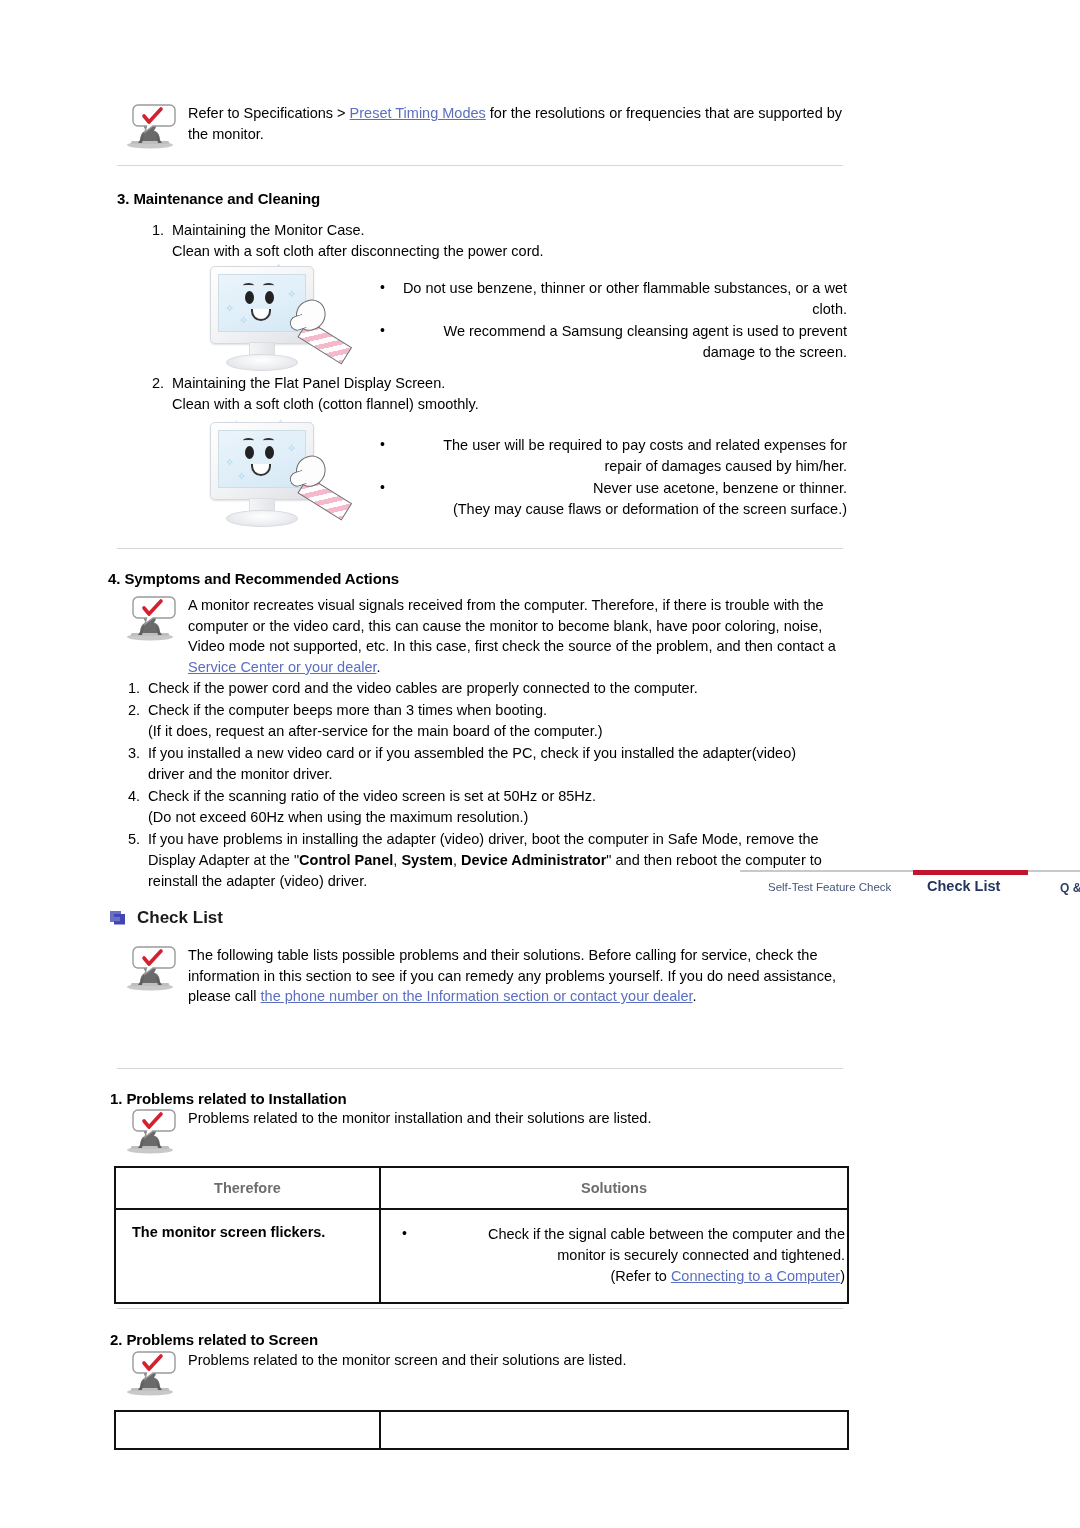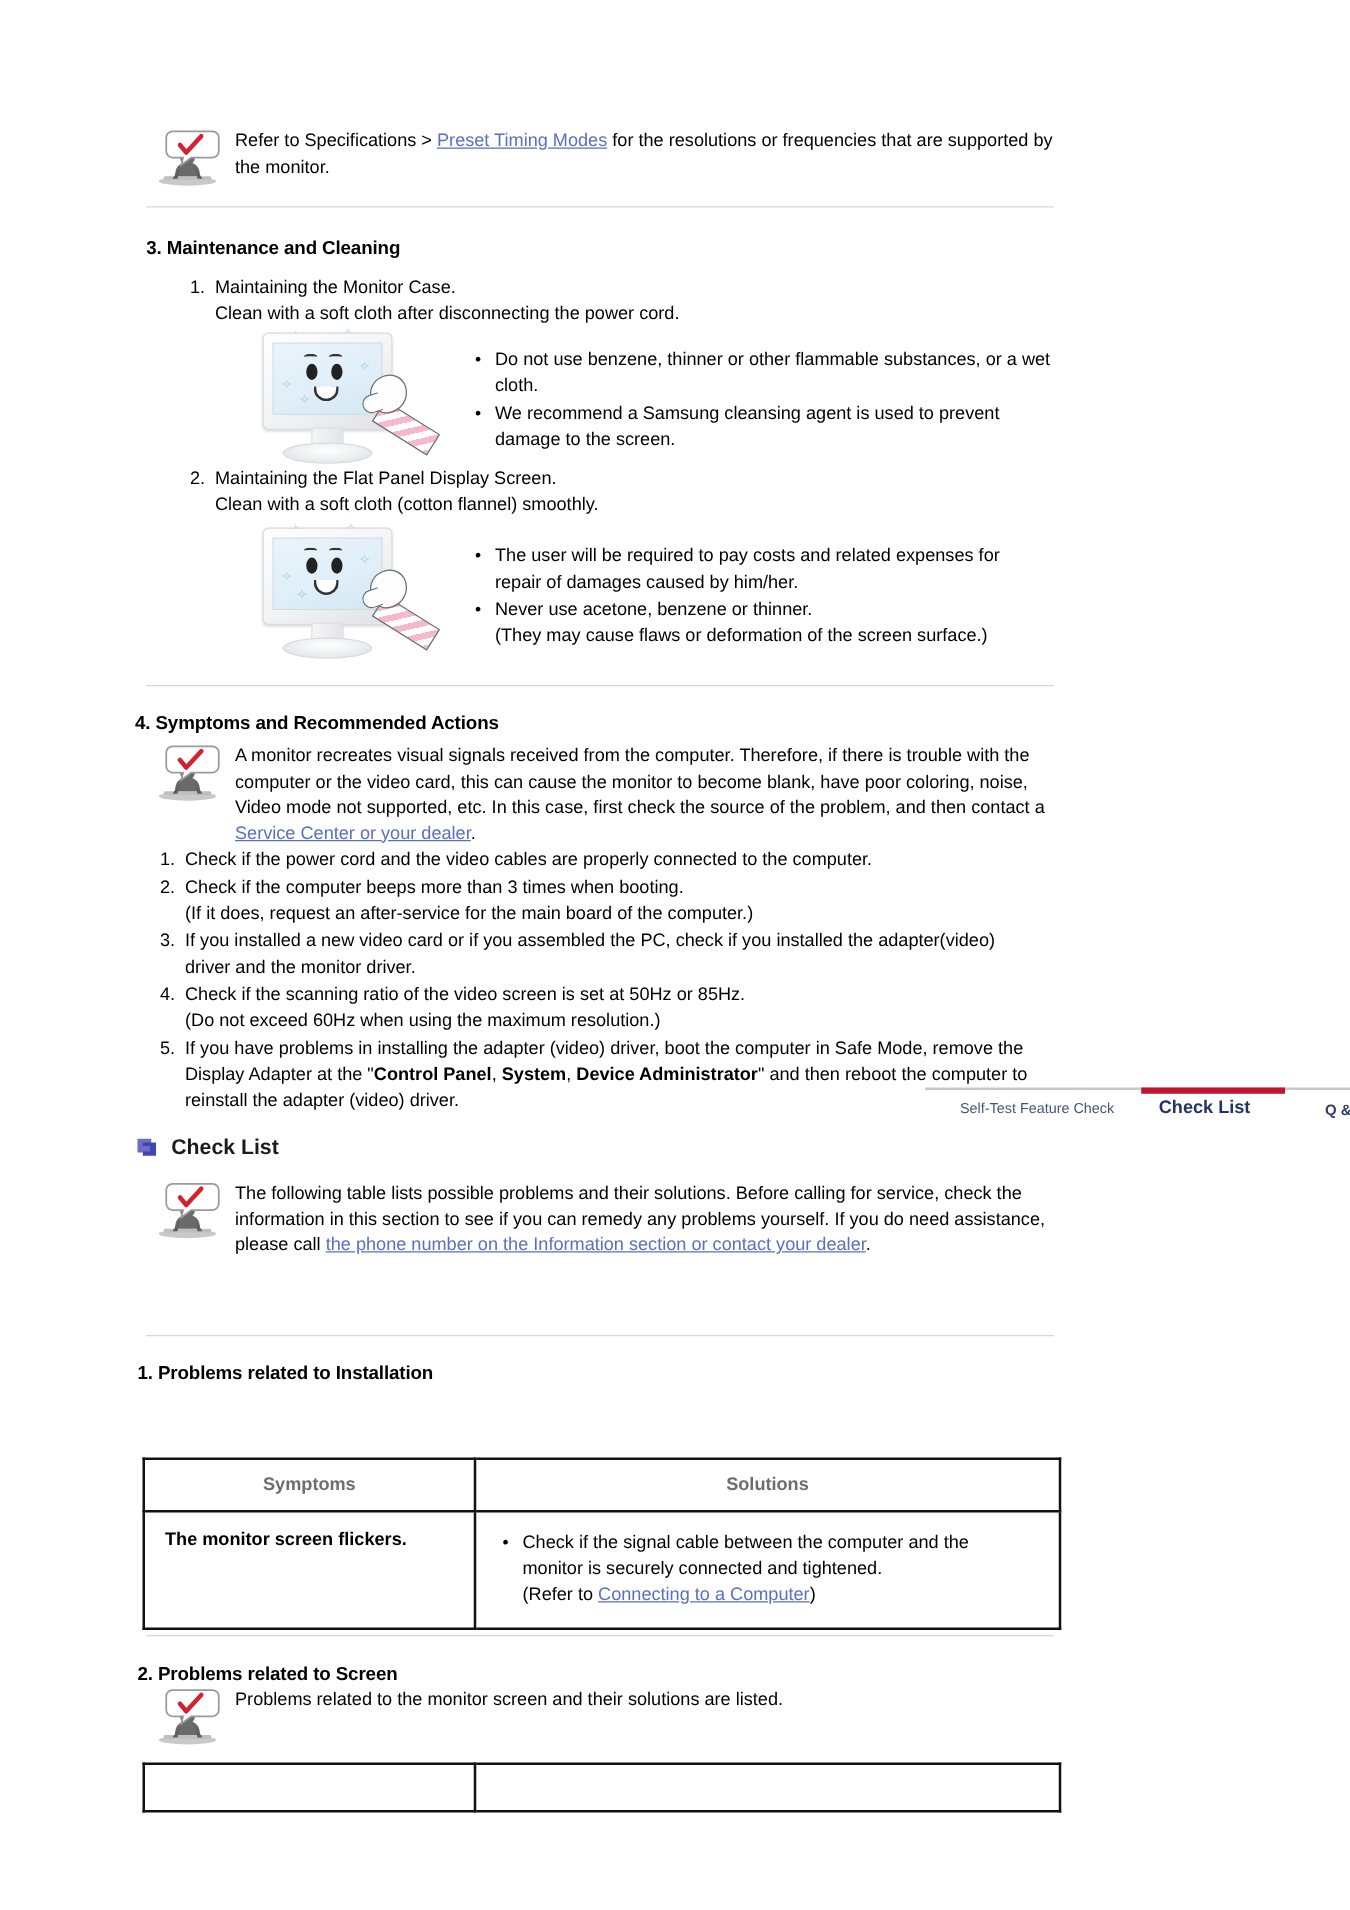--- a/index.html
+++ b/index.html
@@ -72,20 +72,21 @@
     position: absolute;
     left: 0;
     width: 24px;
     text-align: right;
   }
 
   ul.bullets {
     margin: 0;
     padding: 0;
     list-style: none;
+    text-align: right;
   }
   ul.bullets > li {
     position: relative;
     padding-left: 19px;
     line-height: 1.45;
     margin-bottom: 1px;
   }
   ul.bullets > li::before {
     content: "\2022";
     position: absolute;
@@ -476,30 +477,45 @@
     <div class="note-text" style="width:670px;">
       <span>The following table lists possible problems and their solutions. Before calling for service, check the information in this section to see if you can remedy any problems yourself. If you do need assistance, please call </span><a class="link" href="#">the phone number on the Information section or contact your dealer</a><span>.</span>
     </div>
   </div>
 
 
   <hr class="sep abs" style="left:117px; top:1068px; width:726px;">
 
   <h3 class="section-title abs" style="left:110px; top:1090px;">1. Problems related to Installation</h3>
 
+  <div class="abs note-row" style="left:122px; top:1105px; width:730px;">
+    <div class="note-icon">
+      <svg width="56" height="50" viewBox="0 0 56 50">
+        <ellipse cx="28" cy="45" rx="23" ry="3.5" fill="#c9c9c9"></ellipse>
+        <rect x="9" y="41" width="38" height="3" rx="1.2" fill="#bfbfbf"></rect>
+        <path d="M18 41 q0 -11 10 -11 q10 0 10 11 z" fill="#6a6a6a"></path>
+        <circle cx="28" cy="26" r="6" fill="#6a6a6a"></circle>
+        <path d="M22 34 L16 43 L20 43 Z" fill="#5e5e5e"></path>
+        <path d="M34 34 L40 43 L36 43 Z" fill="#5e5e5e"></path>
+        <path d="M16 5 h32 a5 5 0 0 1 5 5 v11 a5 5 0 0 1 -5 5 h-17 l-8 6 l1.5 -6 h-8.5 a5 5 0 0 1 -5 -5 v-11 a5 5 0 0 1 5 -5 z" fill="#ffffff" stroke="#9a9a9a" stroke-width="1.4"></path>
+        <path d="M22 16 l5 6 l12 -13" fill="none" stroke="#d3212f" stroke-width="3.6" stroke-linecap="round" stroke-linejoin="round"></path>
+      </svg>
+    </div>
+    <div class="note-text" style="width:670px;">Problems related to the monitor installation and their solutions are listed.</div>
+  </div>
 
   <div class="abs" style="left:114px; top:1166px;">
     <table class="pt">
       <colgroup>
           <col class="c1">
           <col>
         </colgroup>
       <thead>
         <tr>
-          <th>Symptoms</th>
+          <th>Therefore</th>
           <th>Solutions</th>
         </tr>
       </thead>
       <tbody>
         <tr>
           <td class="prob">The monitor screen flickers.</td>
           <td class="sol">
             <ul class="bullets">
               <li>
                 <span>Check if the signal cable between the computer and the</span><br>

